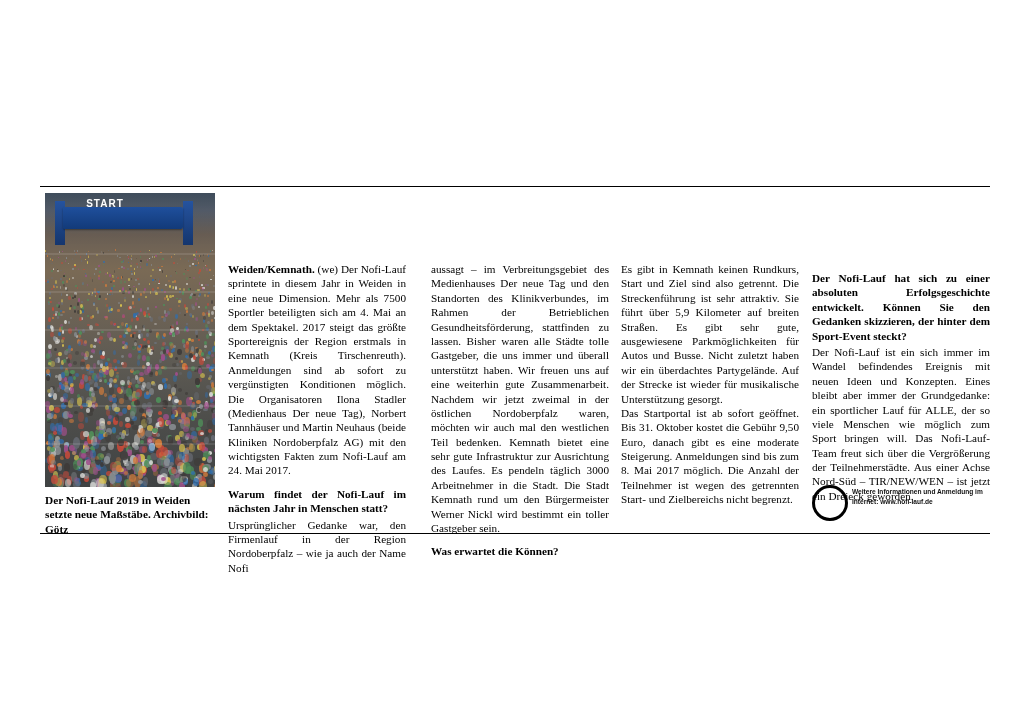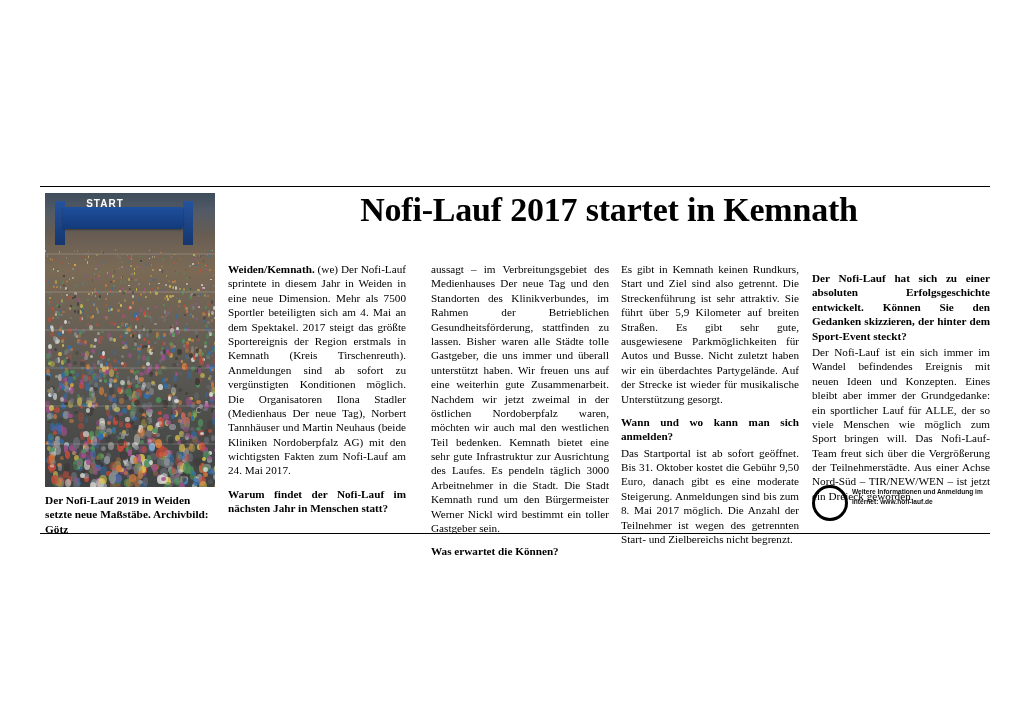--- a/index.html
+++ b/index.html
@@ -1604,34 +1604,33 @@
         <div class="speck" style="border-radius: 0px; left: 0px; top: 136px; width: 170px; height: 1.5px; background: rgba(255, 255, 255, 0.1);"></div>
         <div class="speck" style="border-radius: 0px; left: 0px; top: 174px; width: 170px; height: 1.5px; background: rgba(255, 255, 255, 0.1);"></div>
         <div class="speck" style="border-radius: 0px; left: 0px; top: 212px; width: 170px; height: 1.5px; background: rgba(255, 255, 255, 0.1);"></div>
         <div class="speck" style="border-radius: 0px; left: 0px; top: 250px; width: 170px; height: 1.5px; background: rgba(255, 255, 255, 0.1);"></div>
       </div>
   </div>
 
   <div class="photo-caption">Der Nofi-Lauf 2019 in Weiden setzte neue Maßstäbe.  Archivbild: Götz</div>
 
   <div class="headline-area">
-    <h1 class="headline">Nofi-Lauf 2017 startet in Kemnath</h1>
   </div>
 
   <div class="col" id="col1">
       <p><span class="lead-in">Weiden/Kemnath.</span> (we) Der Nofi-Lauf sprintete in diesem Jahr in Weiden in eine neue Dimension. Mehr als 7500 Sportler beteiligten sich am 4. Mai an dem Spektakel. 2017 steigt das größte Sportereignis der Region erstmals in Kemnath (Kreis Tirschenreuth). Anmeldungen sind ab sofort zu vergünstigten Konditionen möglich. Die Organisatoren Ilona Stadler (Medienhaus Der neue Tag), Norbert Tannhäuser und Martin Neuhaus (beide Kliniken Nordoberpfalz AG) mit den wichtigsten Fakten zum Nofi-Lauf am 24. Mai 2017.</p>
       <p class="sub">Warum findet der Nofi-Lauf im nächsten Jahr in Menschen statt?</p>
+      <p>Ursprünglicher Gedanke war, den Firmenlauf in der Region Nordoberpfalz – wie ja auch der Name Nofi</p>
     </div>
   <div class="col" id="col2">
       <p>aussagt – im Verbreitungsgebiet des Medienhauses Der neue Tag und den Standorten des Klinikverbundes, im Rahmen der Betrieblichen Gesundheitsförderung, stattfinden zu lassen. Bisher waren alle Städte tolle Gastgeber, die uns immer und überall unterstützt haben. Wir freuen uns auf eine weiterhin gute Zusammenarbeit. Nachdem wir jetzt zweimal in der östlichen Nordoberpfalz waren, möchten wir auch mal den westlichen Teil bedenken. Kemnath bietet eine sehr gute Infrastruktur zur Ausrichtung des Laufes. Es pendeln täglich 3000 Arbeitnehmer in die Stadt. Die Stadt Kemnath rund um den Bürgermeister Werner Nickl wird bestimmt ein toller Gastgeber sein.</p>
       <p class="sub">Was erwartet die Können?</p>
     </div>
   <div class="col" id="col3">
       <p>Es gibt in Kemnath keinen Rundkurs, Start und Ziel sind also getrennt. Die Streckenführung ist sehr attraktiv. Sie führt über 5,9 Kilometer auf breiten Straßen. Es gibt sehr gute, ausgewiesene Parkmöglichkeiten für Autos und Busse. Nicht zuletzt haben wir ein überdachtes Partygelände. Auf der Strecke ist wieder für musikalische Unterstützung gesorgt.</p>
-      <p class="sub">Wann und wo kann man sich anmelden?</p>
       <p>Das Startportal ist ab sofort geöffnet. Bis 31. Oktober kostet die Gebühr 9,50 Euro, danach gibt es eine moderate Steigerung. Anmeldungen sind bis zum 8. Mai 2017 möglich. Die Anzahl der Teilnehmer ist wegen des getrennten Start- und Zielbereichs nicht begrenzt.</p>
     </div>
   <div class="col" id="col4">
       <p class="sub">Der Nofi-Lauf hat sich zu einer absoluten Erfolgsgeschichte entwickelt. Können Sie den Gedanken skizzieren, der hinter dem Sport-Event steckt?</p>
       <p>Der Nofi-Lauf ist ein sich immer im Wandel befindendes Ereignis mit neuen Ideen und Konzepten. Eines bleibt aber immer der Grundgedanke: ein sportlicher Lauf für ALLE, der so viele Menschen wie möglich zum Sport bringen will. Das Nofi-Lauf-Team freut sich über die Vergrößerung der Teilnehmerstädte. Aus einer Achse Nord-Süd – TIR/NEW/WEN – ist jetzt ein Dreieck geworden.</p>
     </div>
 
   <div class="bottom-rule"></div>
 
   <div class="logo-block">

